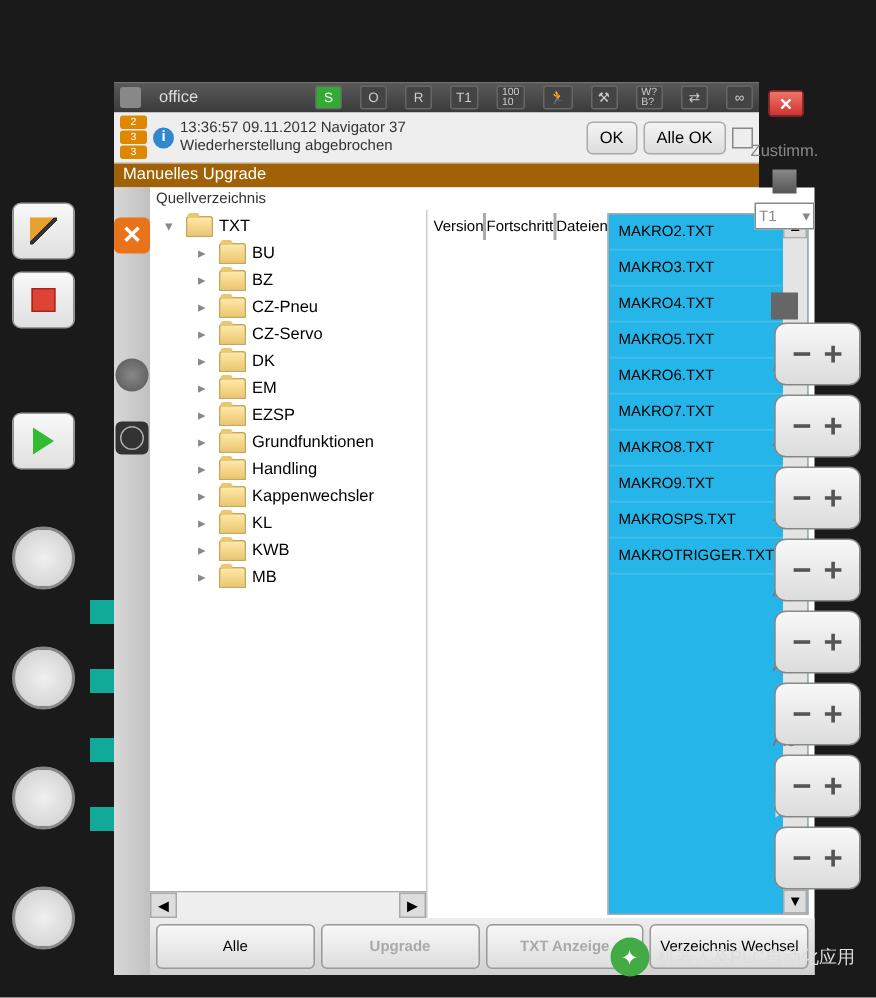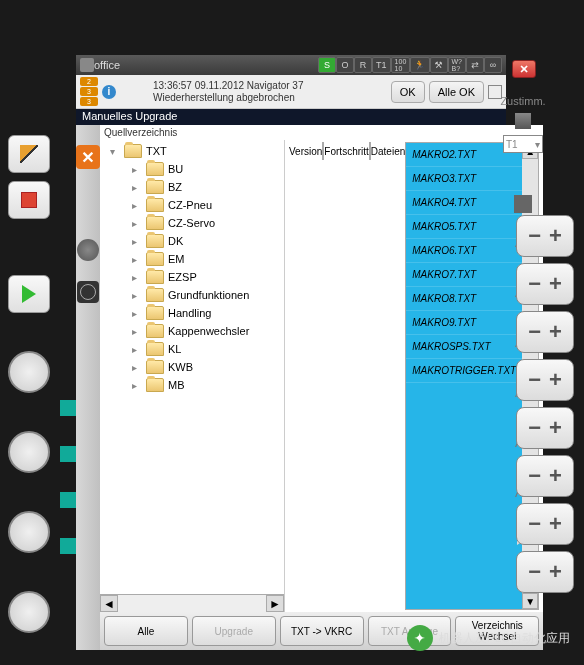--- a/index.html
+++ b/index.html
@@ -15,37 +15,37 @@
 
 
 .right-outer { position: absolute; right: 6px; top: 215px; width: 62px; display: flex; flex-direction: column; gap: 6px; }
 .right-btn { width: 58px; height: 42px; background: linear-gradient(#f8f8f8,#dcdcdc); border: 1px solid #888; border-radius: 8px; display: flex; align-items: center; justify-content: center; gap: 8px; cursor: pointer; }
 .right-btn span { font-size: 22px; font-weight: bold; color: #555; }
 
 
 .screen { position: absolute; left: 76px; top: 55px; width: 430px; height: 595px; background: #fff; display: flex; flex-direction: column; }
 
 
-.title-bar { height: 20px; background: linear-gradient(#5a5a5a,#3a3a3a); display: flex; align-items: center; padding: 0 4px; color: #ddd; font-size: 11px; gap: 0; }
+.title-bar { height: 20px; background: linear-gradient(#5a5a5a,#3a3a3a); display: flex; align-items: center; padding: 0 4px; color: #ddd; font-size: 11px; gap: 12px; }
 .robot-icon { width: 14px; height: 14px; background: #888; border-radius: 2px; }
 .title-space { flex: 1; }
 .tb-box { height: 16px; min-width: 18px; padding: 0 3px; display: flex; align-items: center; justify-content: center; background: #444; border: 1px solid #666; color: #ccc; font-size: 9px; border-radius: 2px; }
 .tb-green { background: #3a3; color: #fff; }
 .tb-stack { display: flex; flex-direction: column; font-size: 7px; line-height: 7px; }
 
 
 .info-bar { height: 34px; background: #eee; display: flex; align-items: center; padding: 2px 4px; gap: 4px; border-bottom: 1px solid #ccc; }
 .info-badges { display: flex; flex-direction: column; gap: 1px; }
 .badge { width: 18px; height: 9px; background: #d80; color: #fff; font-size: 7px; display: flex; align-items: center; justify-content: center; border-radius: 2px; }
 .info-icon { width: 14px; height: 14px; border-radius: 50%; background: #38c; color: #fff; font-size: 10px; font-weight: bold; display: flex; align-items: center; justify-content: center; }
-.info-text { flex: 1; font-size: 10px; color: #333; line-height: 12px; margin-left: 33px; }
+.info-text { flex: 1; font-size: 10px; color: #333; line-height: 12px; }
 .btn-gray { padding: 4px 8px; background: linear-gradient(#f4f4f4,#ddd); border: 1px solid #aaa; border-radius: 4px; font-size: 11px; cursor: pointer; }
 
 
-.banner { height: 16px; background: #0f172a; color: #fff; font-size: 11px; padding: 1px 6px; }
+.banner { height: 16px; background: #a16207; color: #fff; font-size: 11px; padding: 1px 6px; }
 
 
 .content { flex: 1; display: flex; background: #ccc; }
 .side-strip { width: 30px; background: linear-gradient(90deg,#d8d8d8,#c0c0c0); display: flex; flex-direction: column; align-items: center; padding-top: 20px; gap: 20px; }
 .side-x { width: 24px; height: 24px; background: #e8731a; border-radius: 4px; color: #fff; display: flex; align-items: center; justify-content: center; font-size: 16px; font-weight: bold; cursor: pointer; }
 .side-ic { width: 22px; height: 22px; background: #555; border-radius: 3px; }
 .gear { background: radial-gradient(#888,#555); border-radius: 50%; }
 .clock { background: #333; border-radius: 4px; position: relative; }
 .clock::after { content:''; position:absolute; inset:3px; border:1px solid #aaa; border-radius:50%; }
 
@@ -58,34 +58,34 @@
 .tree-item { display: flex; align-items: center; gap: 4px; padding: 2px 0 2px 30px; cursor: pointer; }
 .tree-item.root { padding-left: 8px; background: #fff; }
 .folder { width: 18px; height: 14px; background: linear-gradient(#ffe9a8,#ebc671); border: 1px solid #c9a84f; border-radius: 2px 2px 0 0; position: relative; }
 .folder::before { content:''; position:absolute; top:-3px; left:0; width:8px; height:3px; background:#ebc671; border-radius:2px 2px 0 0; }
 .chev { width: 10px; font-size: 10px; color: #888; }
 
 .right-col { flex: 1; display: flex; flex-direction: row; padding: 2px 4px; }
 .field-label { font-size: 10px; margin-top: 4px; }
 .field-box { height: 18px; border: 1px solid #aaa; background: #fff; margin-bottom: 2px; }
 .file-list { flex: 1; border: 1px solid #aaa; background: #26b5e8; display: flex; }
-.file-scroll { flex: 1; overflow: hidden; font-style: italic; }
+.file-scroll { flex: 1; overflow: hidden; }
 .file-item { padding: 6px 6px; font-size: 10px; color: #000; border-bottom: 1px solid rgba(255,255,255,0.15); cursor: pointer; }
 .vscroll { width: 16px; background: linear-gradient(#eee,#ccc); display: flex; flex-direction: column; }
 .vscroll .arr { height: 16px; background: #ddd; border: 1px solid #aaa; font-size: 10px; display: flex; align-items: center; justify-content: center; cursor: pointer; }
 .vscroll .track { flex: 1; background: #e4e4e4; }
 
 .hscroll { height: 18px; background: #ddd; display: flex; border-top: 1px solid #aaa; }
 .hscroll .arr { width: 18px; background: #ddd; border: 1px solid #aaa; display:flex;align-items:center;justify-content:center; font-size: 12px; cursor:pointer; }
 .hscroll .track { flex: 1; background: #eee; }
 
 
 .bottom-bar { height: 38px; background: linear-gradient(#eee,#d0d0d0); display: flex; align-items: center; padding: 4px; gap: 4px; }
 .bottom-btn { flex: 1; height: 30px; background: linear-gradient(#f8f8f8,#ddd); border: 1px solid #999; border-radius: 4px; font-size: 10px; display: flex; align-items: center; justify-content: center; text-align: center; cursor: pointer; line-height: 11px; }
-.bottom-btn.disabled { color: #aaa; }
+.bottom-btn.disabled { color: #aaa; font-weight: bold; }
 
 
 .right-strip { position: absolute; left: 506px; top: 55px; width: 34px; height: 595px; display: flex; flex-direction: column; align-items: center; color: #888; font-size: 11px; padding-top: 40px; gap: 6px; }
 .axis-label { height: 42px; display: flex; align-items: center; color: #777; font-size: 13px; margin-top: 2px; }
 .dropdown { width: 40px; height: 18px; background: #fff; border: 1px solid #888; font-size: 10px; display: flex; align-items: center; padding: 0 2px; justify-content: space-between; }
 .slider-ic { width: 16px; height: 16px; background: linear-gradient(#888,#555); }
 .play-white { width: 0; height: 0; border-left: 12px solid #ddd; border-top: 8px solid transparent; border-bottom: 8px solid transparent; margin-top: 10px; }
 
 
 .win-close { position: absolute; right: 48px; top: 60px; width: 24px; height: 18px; background: linear-gradient(#e76,#c33); border: 1px solid #822; border-radius: 3px; color: #fff; display: flex; align-items: center; justify-content: center; font-size: 11px; font-weight: bold; cursor: pointer; }
@@ -284,21 +284,20 @@
               <div class="arr">▲</div>
               <div class="track"></div>
               <div class="arr">▼</div>
             </div>
           </div>
         </div>
       </div>
       <div class="bottom-bar">
         <div class="bottom-btn">Alle</div>
         <div class="bottom-btn disabled">Upgrade</div>
-        <div class="bottom-btn">TXT -&gt; VKRC</div>
         <div class="bottom-btn disabled">TXT Anzeige</div>
         <div class="bottom-btn">Verzeichnis Wechsel</div>
       </div>
     </div>
   </div>
 </div>
 
 <div class="right-strip">
   <div>Zustimm.</div>
   <div class="slider-ic"></div>

